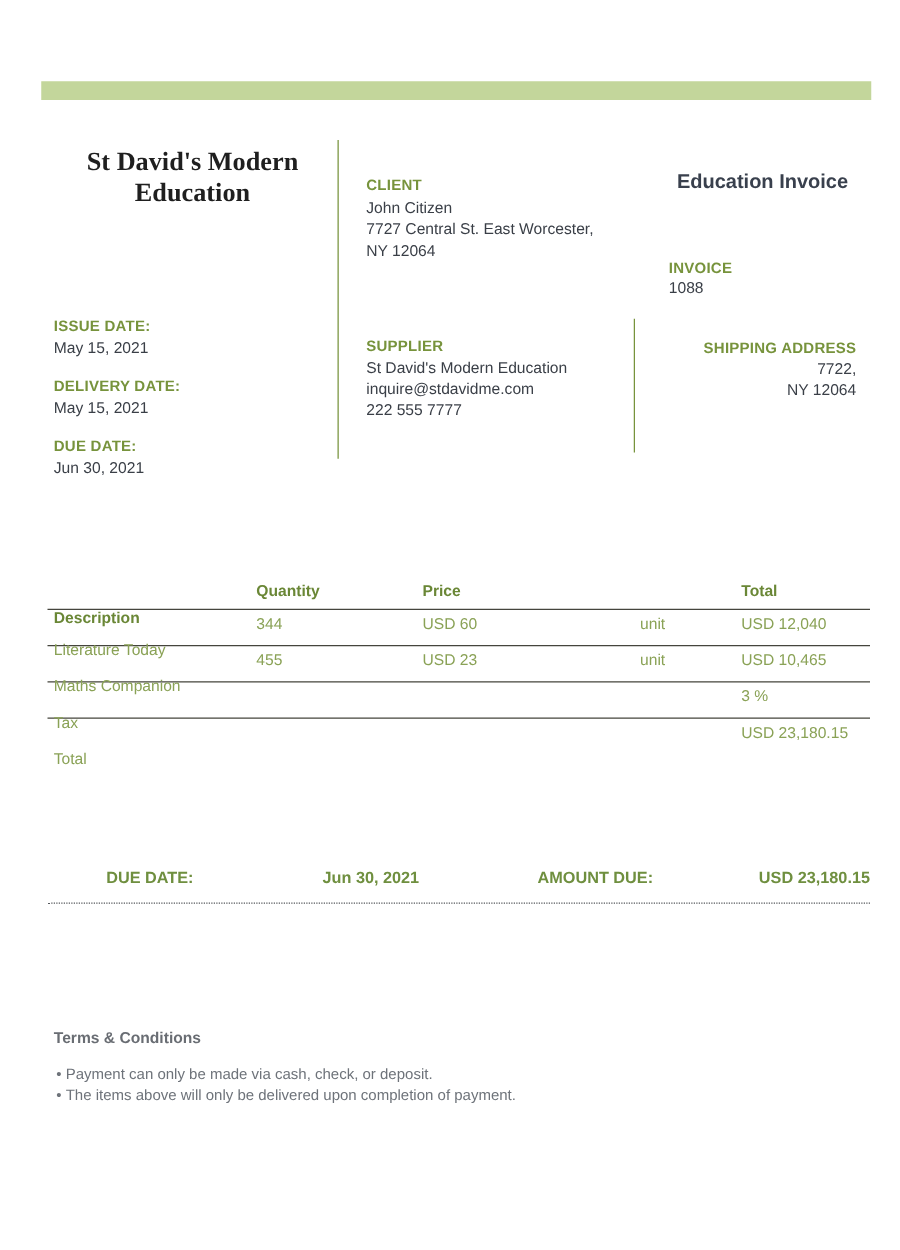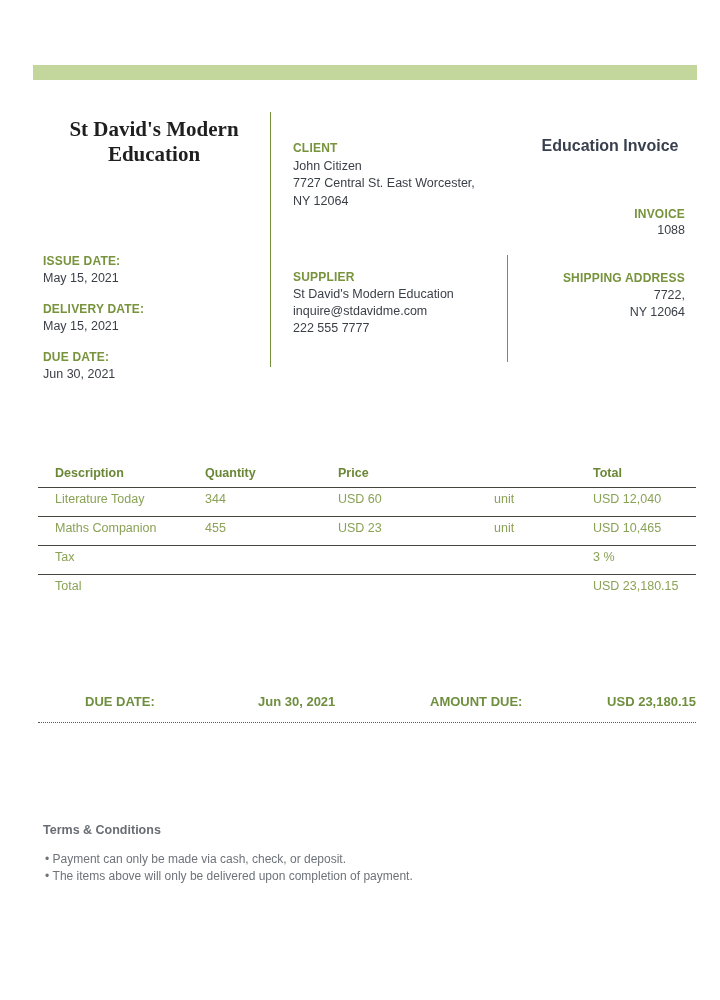--- a/index.html
+++ b/index.html
@@ -33,40 +33,40 @@
   
   .supplier-block { left:293px; top:256px; width:210px; line-height:17px; }
 
   
   .doc-type {
     left:520px; top:137px; width:180px; text-align:center;
     font-weight:700; font-size:16px; color:#39404d;
   }
 
   
-  .invoice-block { right:35px; top:193px; width:150px; text-align:right; line-height:16px; }
+  .invoice-block { right:35px; top:193px; width:150px; text-align:left; line-height:16px; }
 
   
   .dates-block { left:43px; top:240px; width:200px; }
   .dates-block .pair { margin-bottom:14px; }
   .dates-block .pair div { line-height:17px; }
 
   
   .shipping-block { right:35px; top:257px; width:200px; text-align:right; line-height:17px; }
 
   
   .items-table { left:38px; top:466px; width:658px; font-size:12.5px; }
   .t-header { position:relative; height:21px; }
   .t-header span { position:absolute; top:0; color:#6a8736; font-weight:700; font-size:12.5px; }
   .t-row { position:relative; height:28px; }
   .t-row span { position:absolute; top:4px; color:#8aa256; font-size:12.5px; }
-  .c-desc  { left:17px; }
+  .c-desc  { left:5px;margin-top:21px; }
   .c-qty   { left:167px; }
   .c-price { left:300px; }
-  .c-unit  { left:456px; }
+  .c-unit  { left:474px; }
   .c-total { left:555px; }
   .t-line { border-top:1.5px solid #45453d; height:0; }
 
   
   .summary-row { left:38px; top:694px; width:658px; height:18px; position:absolute;
                  color:#6f8f3f; font-weight:700; font-size:13px; }
   .summary-row span { position:absolute; top:0; }
   .s-duedate-label { left:47px; }
   .s-duedate-value { left:220px; }
   .s-amount-label  { left:392px; }

